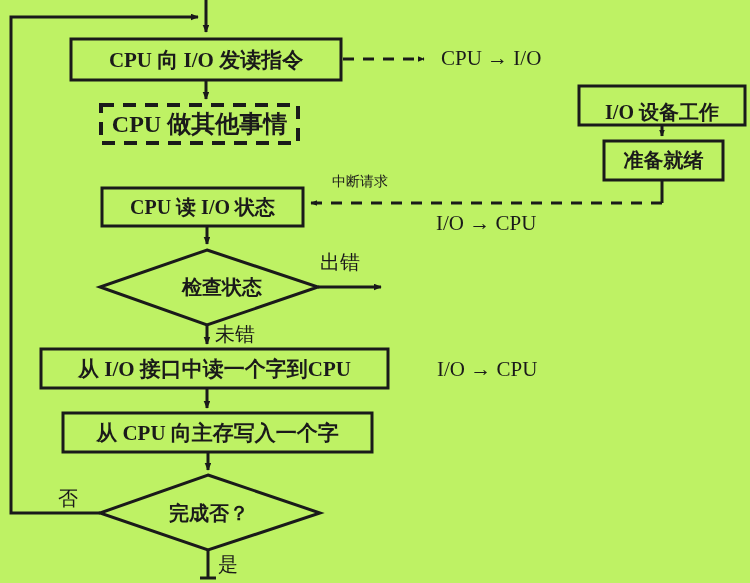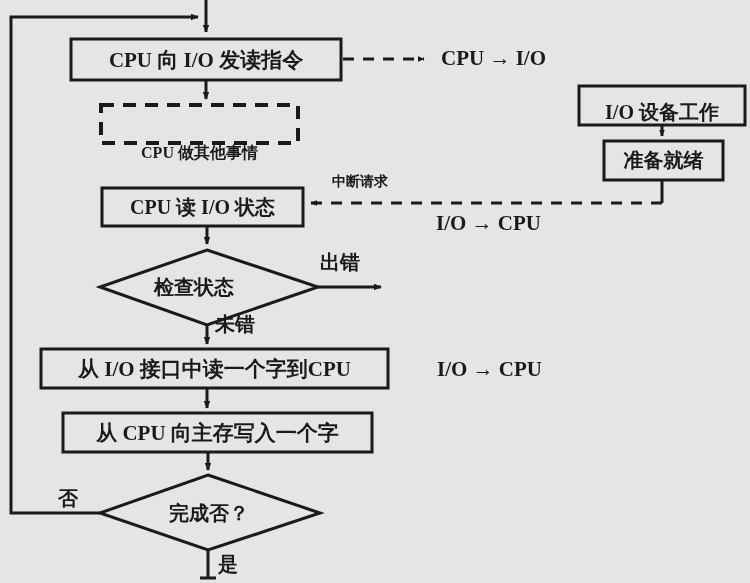--- a/index.html
+++ b/index.html
@@ -4,21 +4,21 @@
 <style>
   html, body {
     margin: 0;
     padding: 0;
     background: #ffffff;
   }
   #canvas {
     position: relative;
     width: 750px;
     height: 583px;
-    background: #e5e5e5;
+    background: #bef264;
     overflow: hidden;
     font-family: "Liberation Serif", "DejaVu Serif", serif;
   }
   svg.flow {
     position: absolute;
     left: 0;
     top: 0;
     width: 750px;
     height: 583px;
   }
@@ -30,21 +30,21 @@
     font-family: "Liberation Serif", "DejaVu Serif", serif;
     font-weight: bold;
     color: #1a1a1a;
     letter-spacing: 0px;
     white-space: nowrap;
     pointer-events: none;
   }
   .lbl {
     position: absolute;
     font-family: "Liberation Serif", "DejaVu Serif", serif;
-    font-weight: bold;
+    font-weight: normal;
     color: #1a1a1a;
     white-space: nowrap;
     pointer-events: none;
   }
 </style>
 </head>
 <body>
 
 <div id="canvas">
 
@@ -101,45 +101,45 @@
 
     <line x1="662" y1="125" x2="662" y2="136" stroke="#1a1a1a" stroke-width="3" marker-end="url(#arrowsm)"></line>
 
     <line x1="662" y1="180" x2="662" y2="203" stroke="#1a1a1a" stroke-width="3"></line>
 
     <line x1="662" y1="203" x2="311" y2="203" stroke="#1a1a1a" stroke-width="3" stroke-dasharray="11,9" marker-end="url(#arrowsm)"></line>
   </svg>
 
   <div class="node-text" style="left:71px; top:39px; width:270px; height:41px; font-size:21px;">CPU 向 I/O 发读指令</div>
 
-  <div class="node-text" style="left:101px; top:105px; width:197px; height:38px; font-size:16px;margin-top:29px;">CPU 做其他事情</div>
+  <div class="node-text" style="left:101px; top:105px; width:197px; height:38px; font-size:24px;">CPU 做其他事情</div>
 
   <div class="node-text" style="left:102px; top:188px; width:201px; height:38px; font-size:20px;border-radius:14px;">CPU 读 I/O 状态</div>
 
-  <div class="node-text" style="left:104px; top:268px; width:180px; height:38px; font-size:20px;">检查状态</div>
+  <div class="node-text" style="left:132px; top:268px; width:180px; height:38px; font-size:20px;">检查状态</div>
 
   <div class="node-text" style="left:63px; top:413px; width:309px; height:39px; font-size:21px;">从 CPU 向主存写入一个字</div>
 
   <div class="node-text" style="left:41px; top:349px; width:347px; height:39px; font-size:21px;">从 I/O 接口中读一个字到CPU</div>
 
   <div class="node-text" style="left:125px; top:494px; width:168px; height:38px; font-size:20px;">完成否？</div>
 
   <div class="node-text" style="left:579px; top:86px; width:166px; height:53px; font-size:20px;">I/O 设备工作</div>
 
   <div class="node-text" style="left:604px; top:141px; width:119px; height:39px; font-size:20px;border-radius:9px;">准备就绪</div>
 
   <div class="lbl" style="left:441px; top:46px; font-size:21px;">CPU → I/O</div>
 
   <div class="lbl" style="left:332px; top:173px; font-size:14px;">中断请求</div>
 
   <div class="lbl" style="left:436px; top:211px; font-size:21px;">I/O → CPU</div>
 
   <div class="lbl" style="left:320px; top:249px; font-size:20px;">出错</div>
 
-  <div class="lbl" style="left:215px; top:311px; font-size:20px;text-align:center;">未错</div>
+  <div class="lbl" style="left:215px; top:321px; font-size:20px;text-align:center;">未错</div>
 
   <div class="lbl" style="left:437px; top:357px; font-size:21px;">I/O → CPU</div>
 
 
   <div class="lbl" style="left:58px; top:485px; font-size:20px;">否</div>
 
   <div class="lbl" style="left:218px; top:551px; font-size:20px;">是</div>
 
 </div>
 

